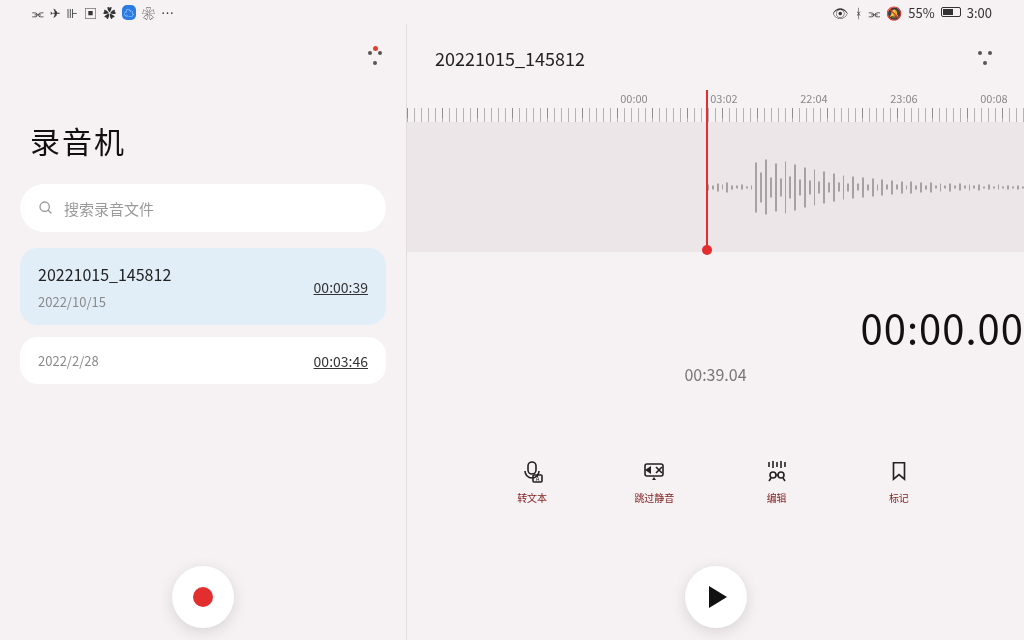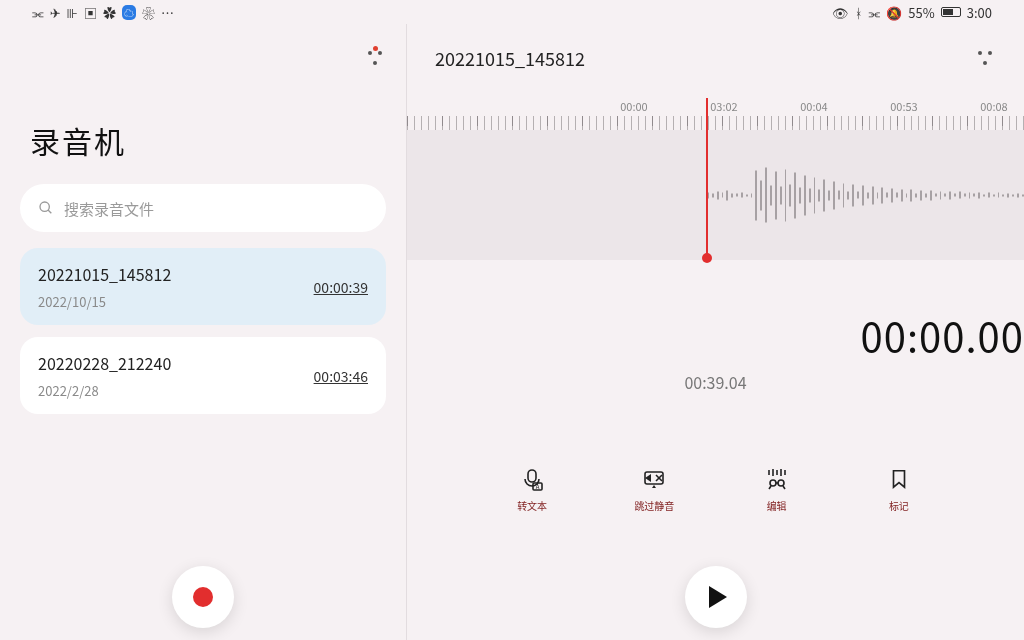--- a/index.html
+++ b/index.html
@@ -38,21 +38,21 @@
   .record-btn-wrap { position: absolute; left: 50%; transform: translateX(-50%); bottom: 12px; }
   .record-btn { width: 62px; height: 62px; border-radius: 50%; background: #fff; box-shadow: 0 4px 16px rgba(0,0,0,.12); display: flex; align-items: center; justify-content: center; }
   .record-dot { width: 20px; height: 20px; border-radius: 50%; background: #e22e2e; }
   
   .right-header { display: flex; justify-content: space-between; align-items: center; padding: 0 28px 0 28px; height: 32px; }
   .right-title { font-size: 18px; color: #222; }
   .drag-dots.right-dots::before { top: 3px; left: 2px; }
   .drag-dots.right-dots::after { top: 3px; left: 12px; }
   .drag-dots.right-dots span { position: absolute; width: 4px; height: 4px; background: #555; border-radius: 50%; bottom: 3px; left: 7px; }
   
-  .timeline-wrap { margin-top: 24px; position: relative; height: 190px; }
+  .timeline-wrap { margin-top: 16px; position: relative; height: 190px; }
   .time-ticks { display: flex; justify-content: flex-end; gap: 50px; padding-right: 10px; height: 18px; }
   .time-ticks span { font-size: 11px; color: #888; width: 40px; text-align: center; }
   .ruler { height: 14px; position: relative; overflow: hidden; }
   .ruler-inner { position: absolute; left: 0; right: 0; height: 14px; background-image: repeating-linear-gradient(to right, #b5b0b2 0, #b5b0b2 1px, transparent 1px, transparent 7px); }
   .ruler-inner::after { content: ""; position: absolute; left: 0; right: 0; height: 10px; top: 0; background-image: repeating-linear-gradient(to right, #908a8d 0, #908a8d 1px, transparent 1px, transparent 35px); }
   .wave-area { height: 130px; background: #ece6e9; position: relative; overflow: hidden; }
   .wave-bars { position: absolute; left: 300px; right: 0; top: 50%; transform: translateY(-50%); display: flex; align-items: center; gap: 3px; }
   .wave-bars span { width: 2px; background: #a7a1a4; display: block; }
   .playhead { position: absolute; top: 0; height: 160px; width: 2px; background: #e22e2e; left: 299px; }
   .playhead::after { content: ""; position: absolute; bottom: -5px; left: -4px; width: 10px; height: 10px; border-radius: 50%; background: #e22e2e; }
@@ -117,23 +117,20 @@
 
     <div class="rec-list">
       <div class="rec-item selected">
         <div class="rec-row1">
           <span class="rec-name">20221015_145812</span>
         </div>
         <span class="rec-date">2022/10/15</span>
         <span class="rec-dur">00:00:39</span>
       </div>
       <div class="rec-item">
-        <div class="rec-row1">
-          <span class="rec-name">20220228_212240</span>
-        </div>
         <span class="rec-date">2022/2/28</span>
         <span class="rec-dur">00:03:46</span>
       </div>
     </div>
 
     <div class="record-btn-wrap">
       <div class="record-btn">
         <div class="record-dot"></div>
       </div>
     </div>
@@ -146,22 +143,22 @@
       <span class="right-title">20221015_145812</span>
       <div class="drag-dots right-dots">
           <span></span>
         </div>
     </div>
 
     <div class="timeline-wrap">
       <div class="time-ticks">
         <span>00:00</span>
         <span>03:02</span>
-        <span>00:04</span>
-        <span>00:53</span>
+        <span>22:04</span>
+        <span>23:06</span>
         <span>00:08</span>
       </div>
       <div class="ruler">
           <div class="ruler-inner"></div>
         </div>
       <div class="wave-area">
         <div class="wave-bars" id="wave-bars">
             <span style="height: 6px;"></span>
             <span style="height: 4px;"></span>
             <span style="height: 8px;"></span>

